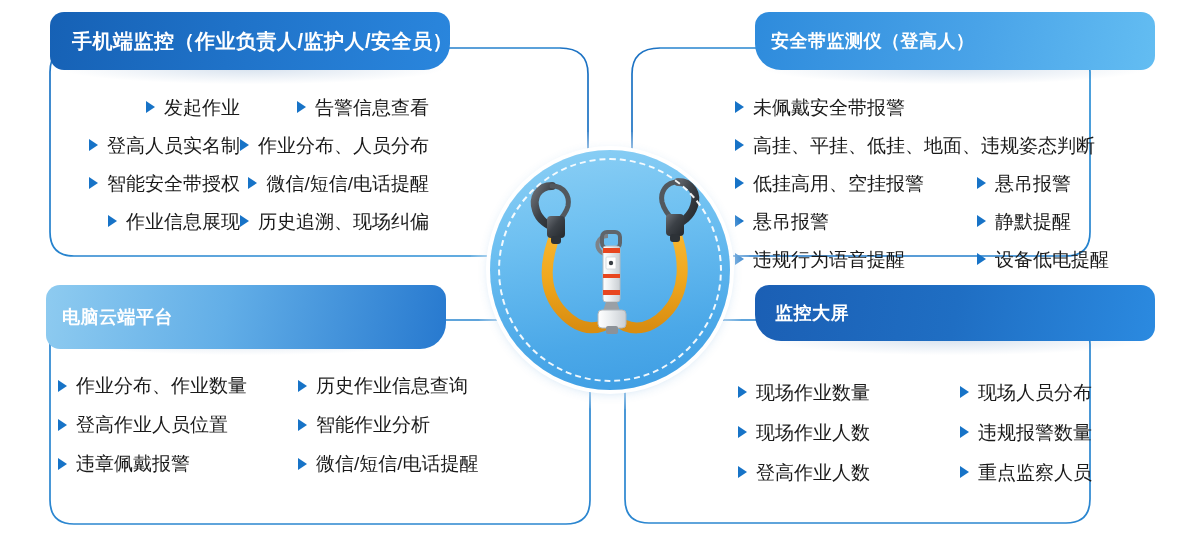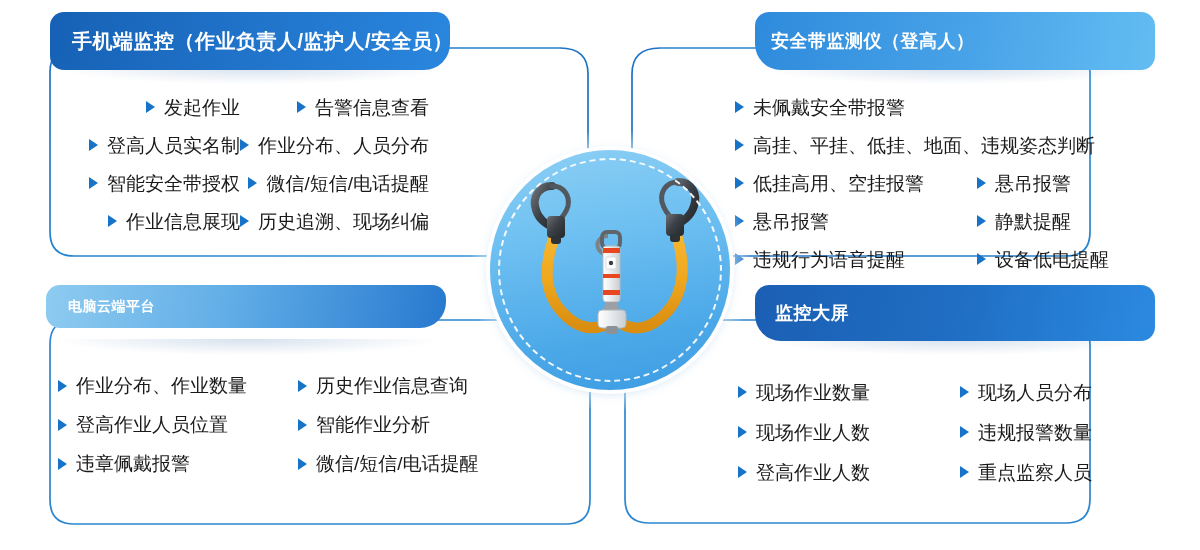--- a/index.html
+++ b/index.html
@@ -59,25 +59,25 @@
     height: 58px;
     border-radius: 14px 14px 14px 26px;
     background: linear-gradient(100deg, #2e8bdc 0%, #49a3e8 55%, #63bdf2 100%);
     padding-left: 16px;
     font-size: 18px;
   }
   .hdr-bl {
     left: 46px;
     top: 285px;
     width: 400px;
-    height: 43px;
+    height: 64px;
     border-radius: 14px 14px 26px 14px;
     background: linear-gradient(100deg, #8ecbf0 0%, #62aee7 45%, #2779cf 100%);
-    padding-left: 22px;
-    font-size: 14px;
+    padding-left: 16px;
+    font-size: 18px;
   }
   .hdr-br {
     left: 755px;
     top: 285px;
     width: 400px;
     height: 56px;
     border-radius: 14px 14px 14px 26px;
     background: linear-gradient(100deg, #1b5fb4 0%, #1f6ec3 50%, #2b8ae0 100%);
     padding-left: 20px;
     font-size: 18px;

